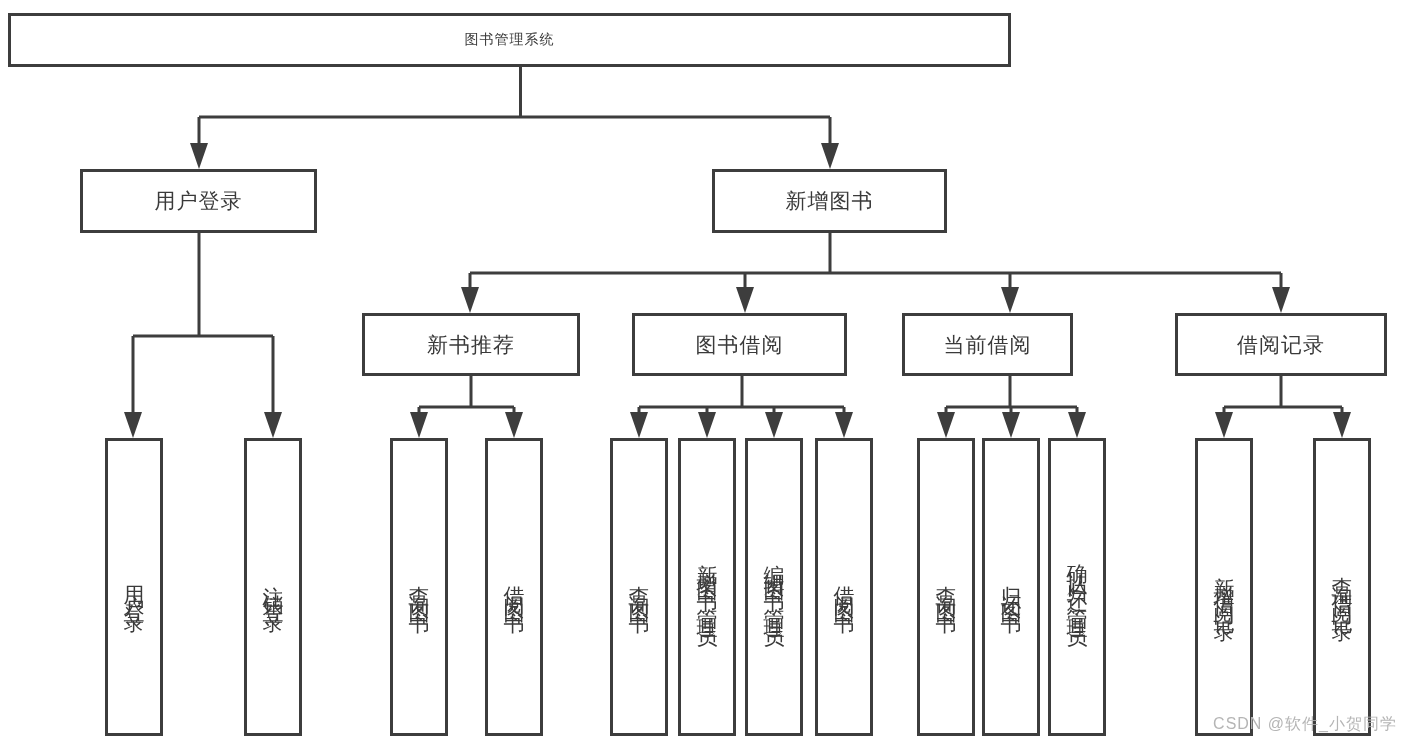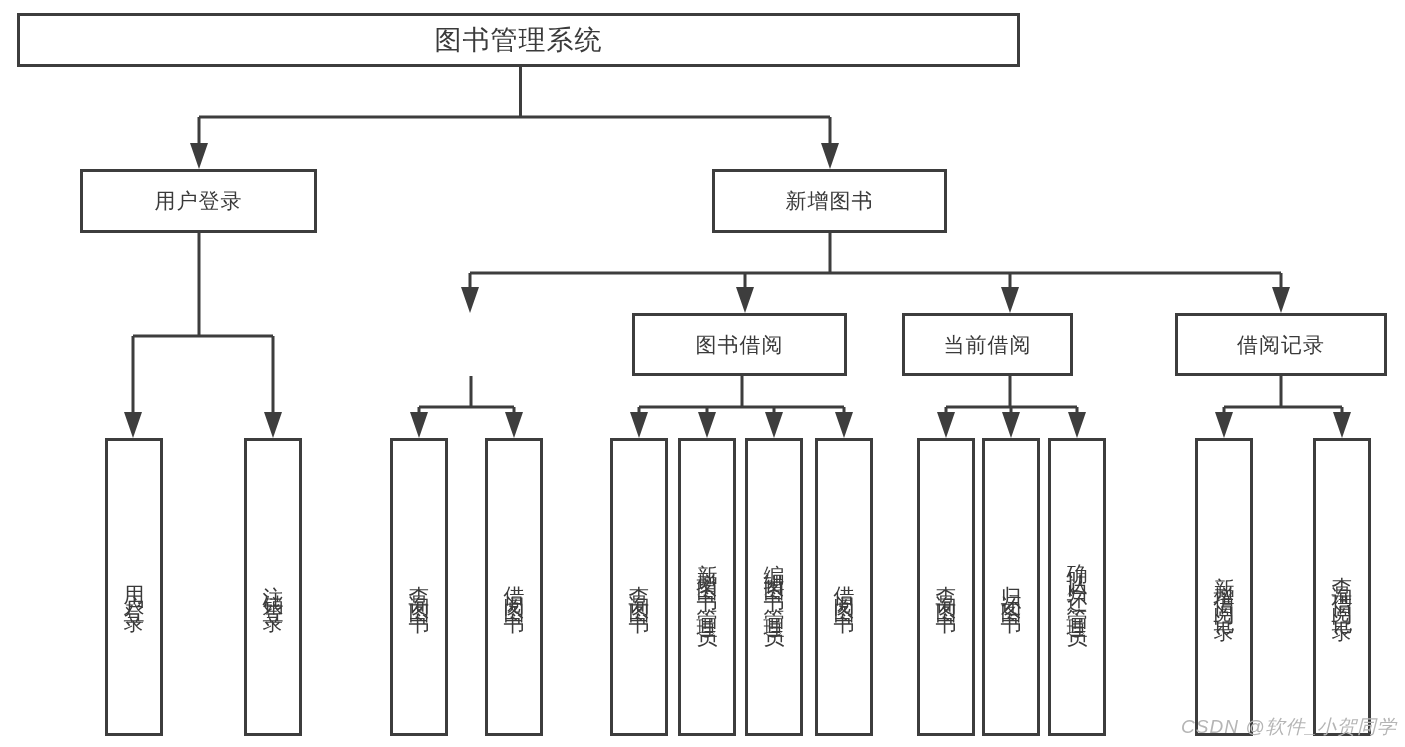--- a/index.html
+++ b/index.html
@@ -40,45 +40,44 @@
     display: flex;
     align-items: center;
     justify-content: center;
     text-align: center;
   }
   .h {
     font-size: 21px;
     letter-spacing: 1px;
   }
   .root {
-    left: 17px; top: 13px; width: 1003px; height: 54px;
-    font-size: 27px;
+    left: 8px; top: 13px; width: 1003px; height: 54px;
+    font-size: 14px;
   }
   .lvl2 { top: 169px; height: 64px; }
   .lvl3 { top: 313px; height: 63px; }
   .leaf {
     top: 438px;
     width: 58px;
     height: 298px;
     writing-mode: vertical-rl;
     text-orientation: mixed;
     font-size: 21px;
     letter-spacing: 9px;
     line-height: 50px;
   }
   .watermark {
     position: absolute;
     top: 714px;
     right: 8px;
-    font-size: 19px;
+    font-size: 16px;
     letter-spacing: 1px;
     color: #b5b5b5;
     z-index: 5;
     white-space: nowrap;
-    font-style: italic;
   }
 </style>
 </head>
 <body>
 
 <div class="stage">
 
   <svg class="wires" width="1405" height="747" viewBox="0 0 1405 747" aria-hidden="true">
 
     <path d="M520.5 67 V118.5 M199 117 H830 M199 117 V146 M830 117 V146"></path>
@@ -113,20 +112,21 @@
     <path d="M1281 376 V407 M1224 407 H1342 M1224 407 V416 M1342 407 V416"></path>
     <polygon points="1215,412 1233,412 1224,438"></polygon>
     <polygon points="1333,412 1351,412 1342,438"></polygon>
   </svg>
 
   <div class="box h root">图书管理系统</div>
 
   <div class="box h lvl2" style="left:80px; width:237px;">用户登录</div>
   <div class="box h lvl2" style="left:712px; width:235px;">新增图书</div>
 
+  <div class="box h lvl3" style="left:362px; width:218px;">新书推荐</div>
   <div class="box h lvl3" style="left:632px; width:215px;">图书借阅</div>
   <div class="box h lvl3" style="left:902px; width:171px;">当前借阅</div>
   <div class="box h lvl3" style="left:1175px; width:212px;">借阅记录</div>
 
   <div class="box leaf" style="left:105px;">用户登录</div>
   <div class="box leaf" style="left:244px;">注销登录</div>
 
   <div class="box leaf" style="left:390px;">查询图书</div>
   <div class="box leaf" style="left:485px;">借阅图书</div>
 

